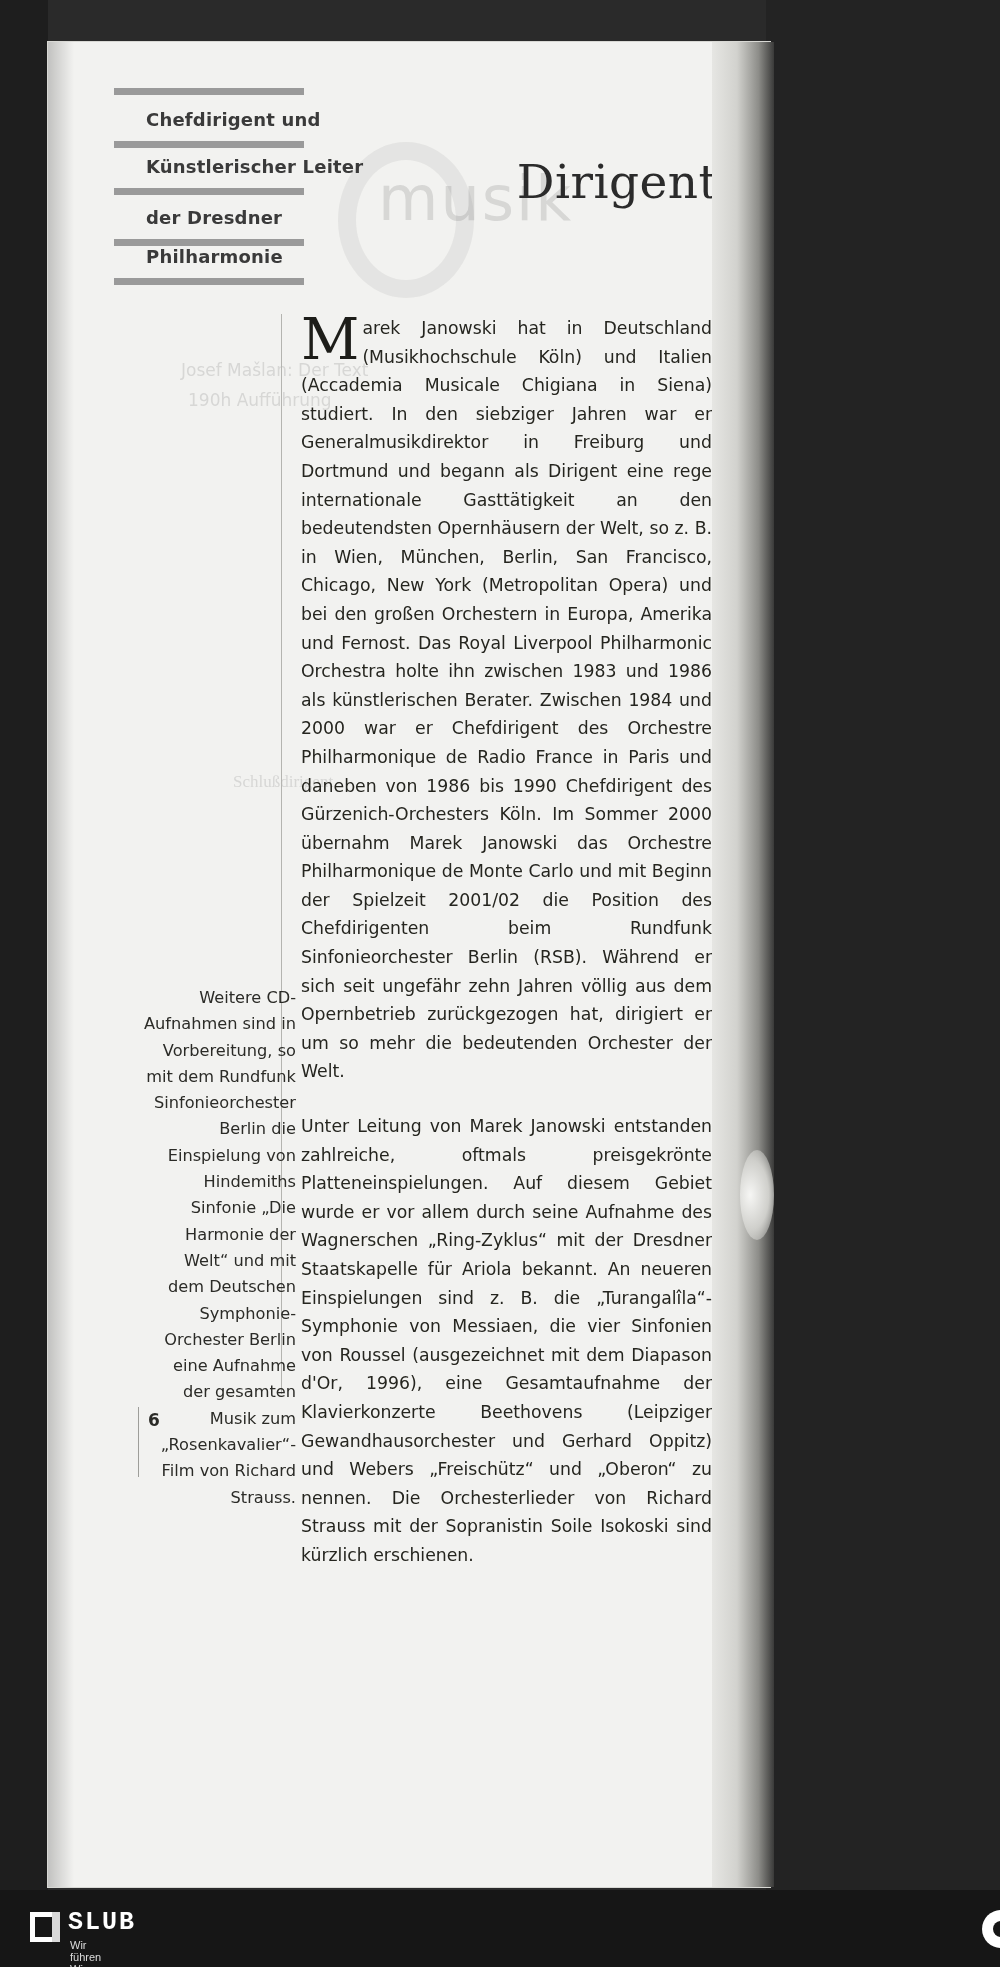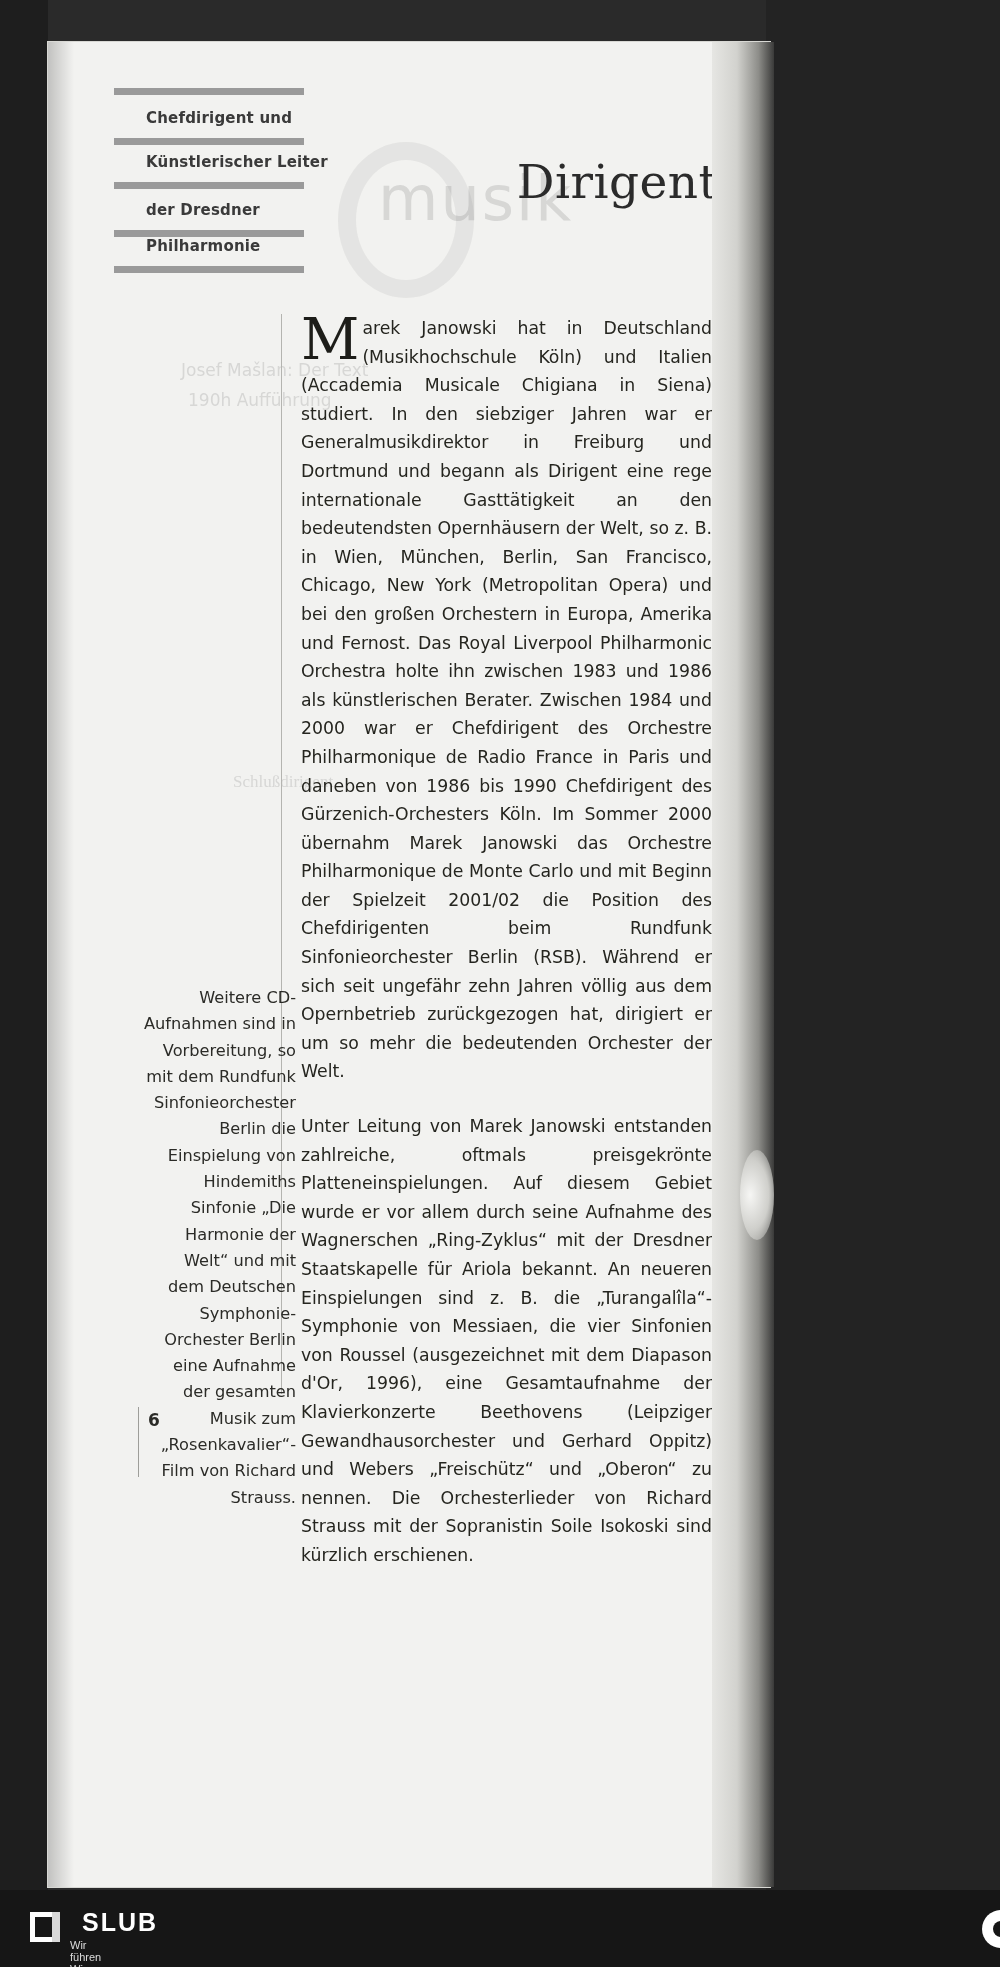--- a/index.html
+++ b/index.html
@@ -103,21 +103,21 @@
     top: 46px;
     width: 190px;
   }
   .rule {
     height: 7px;
     background: #9a9a9a;
     margin: 0;
   }
   .rule.top { margin-bottom: 14px; }
   .hdr-line {
-    font-size: 15px;
+    font-size: 18px;
     color: #3a3a3a;
     font-weight: 600;
     letter-spacing: 0.2px;
     padding: 0 0 11px 32px;
     white-space: nowrap;
   }
 
   
   .page-title {
     position: absolute;
@@ -221,25 +221,25 @@
     position: absolute;
     display: block;
     background: #fff;
   }
   .slub-mark i.a { left: 0; top: 0; width: 22px; height: 5px; }
   .slub-mark i.b { left: 0; top: 0; width: 5px; height: 30px; }
   .slub-mark i.c { left: 0; top: 25px; width: 22px; height: 5px; }
   .slub-mark i.d { left: 22px; top: 0; width: 8px; height: 30px; background: #d8d8d8; }
   .slub-name {
     position: absolute;
-    left: 52px; top: 0;
+    left: 38px; top: 0;
     font-size: 25px;
     font-weight: 700;
     letter-spacing: 2px;
-    font-family: Liberation Sans, sans-serif;
+    font-family: Liberation Mono, monospace;
   }
   .slub-tag {
     position: absolute;
     left: 40px; top: 31px;
     font-size: 11px;
     color: #dcdcdc;
     font-family: "Liberation Sans", sans-serif;
   }
   .dp-logo {
     position: absolute;

